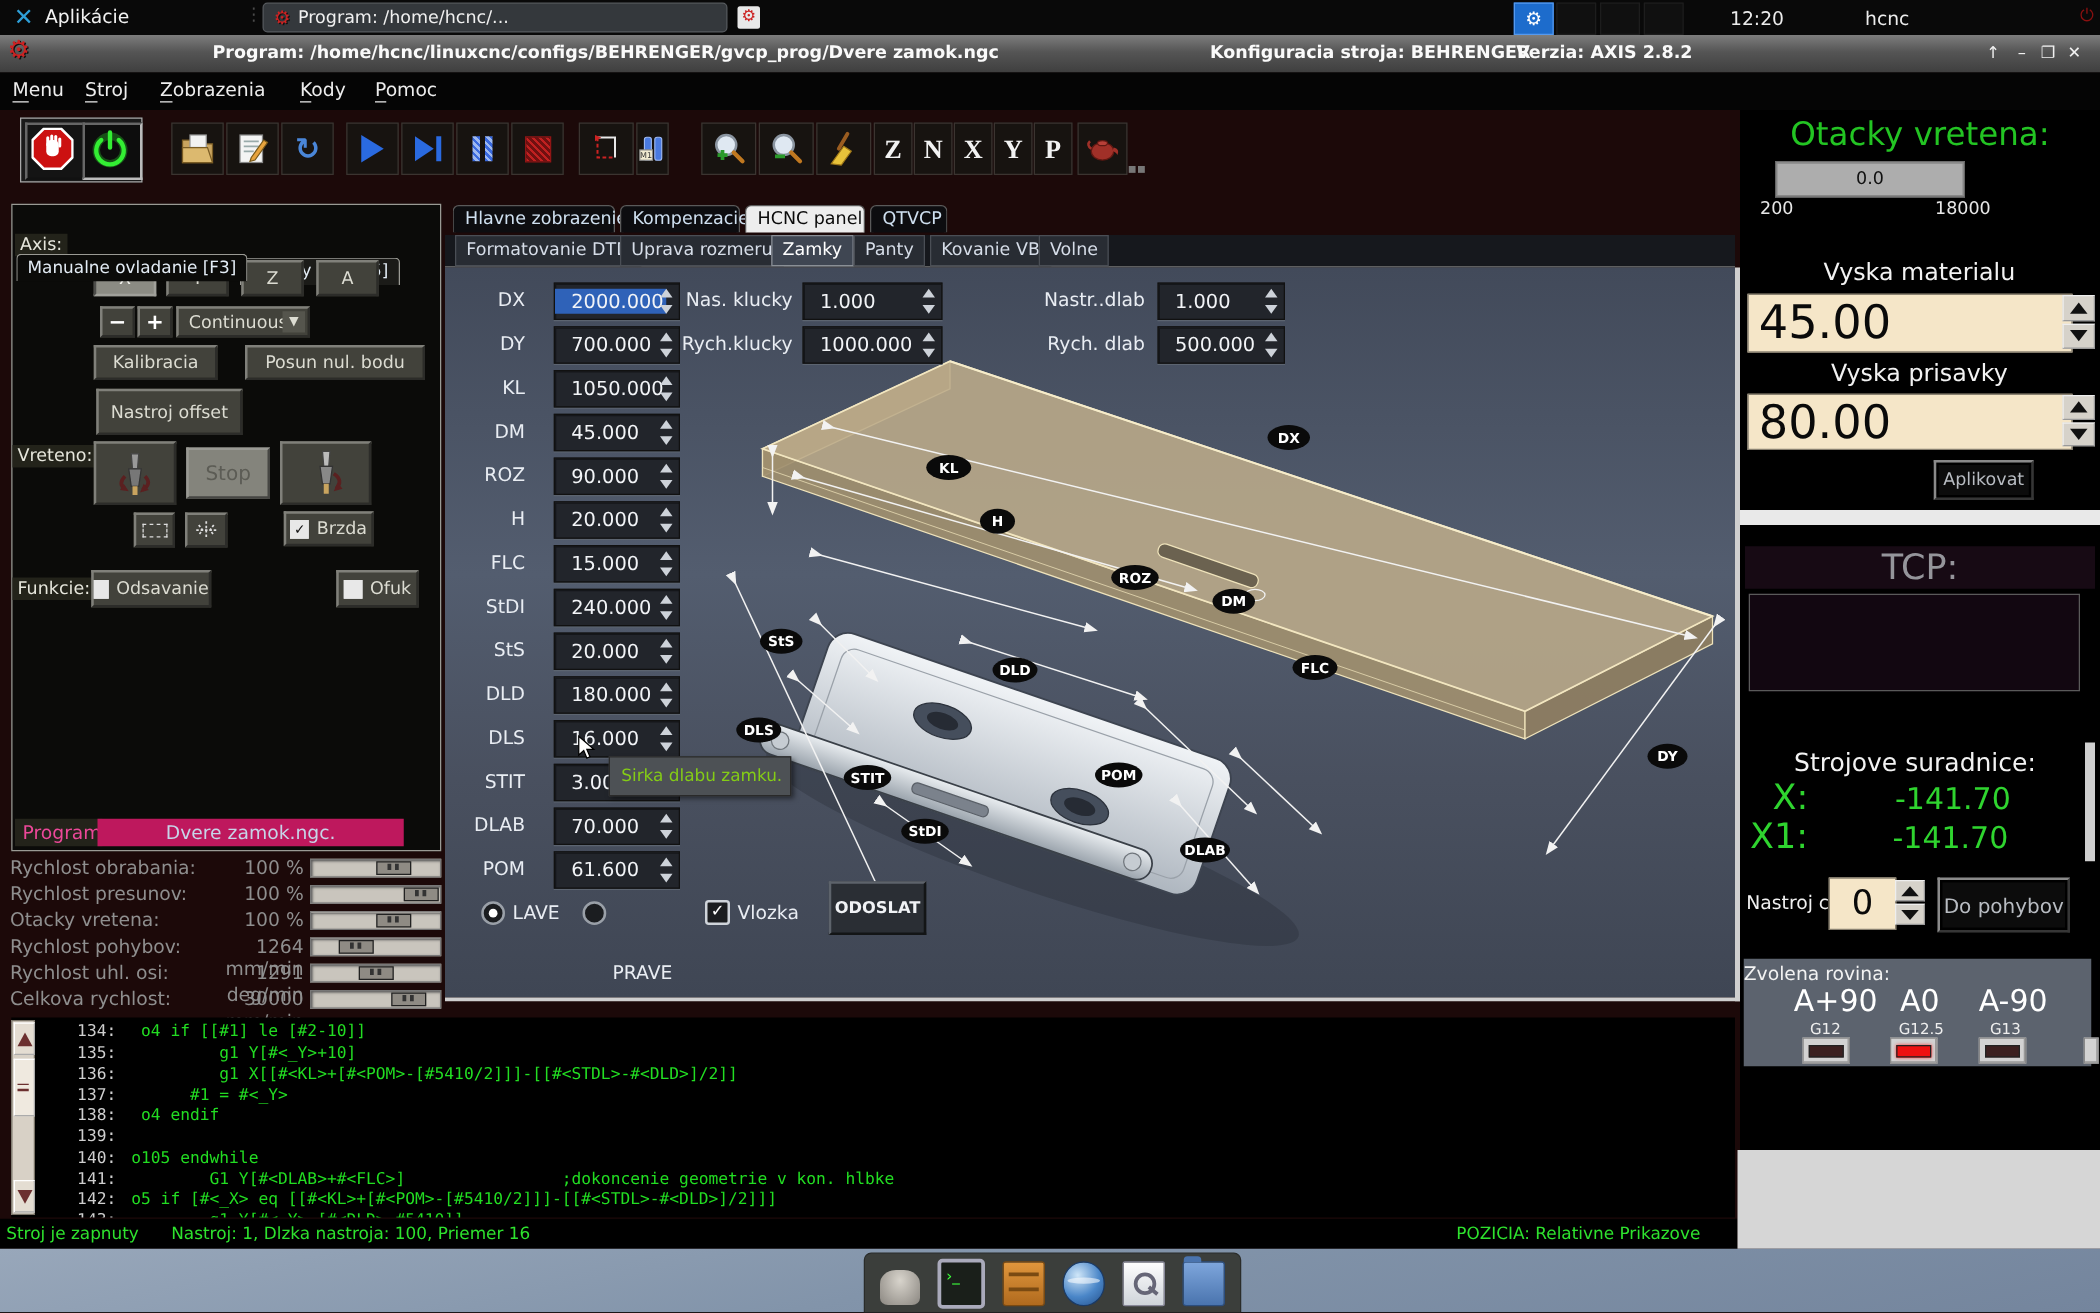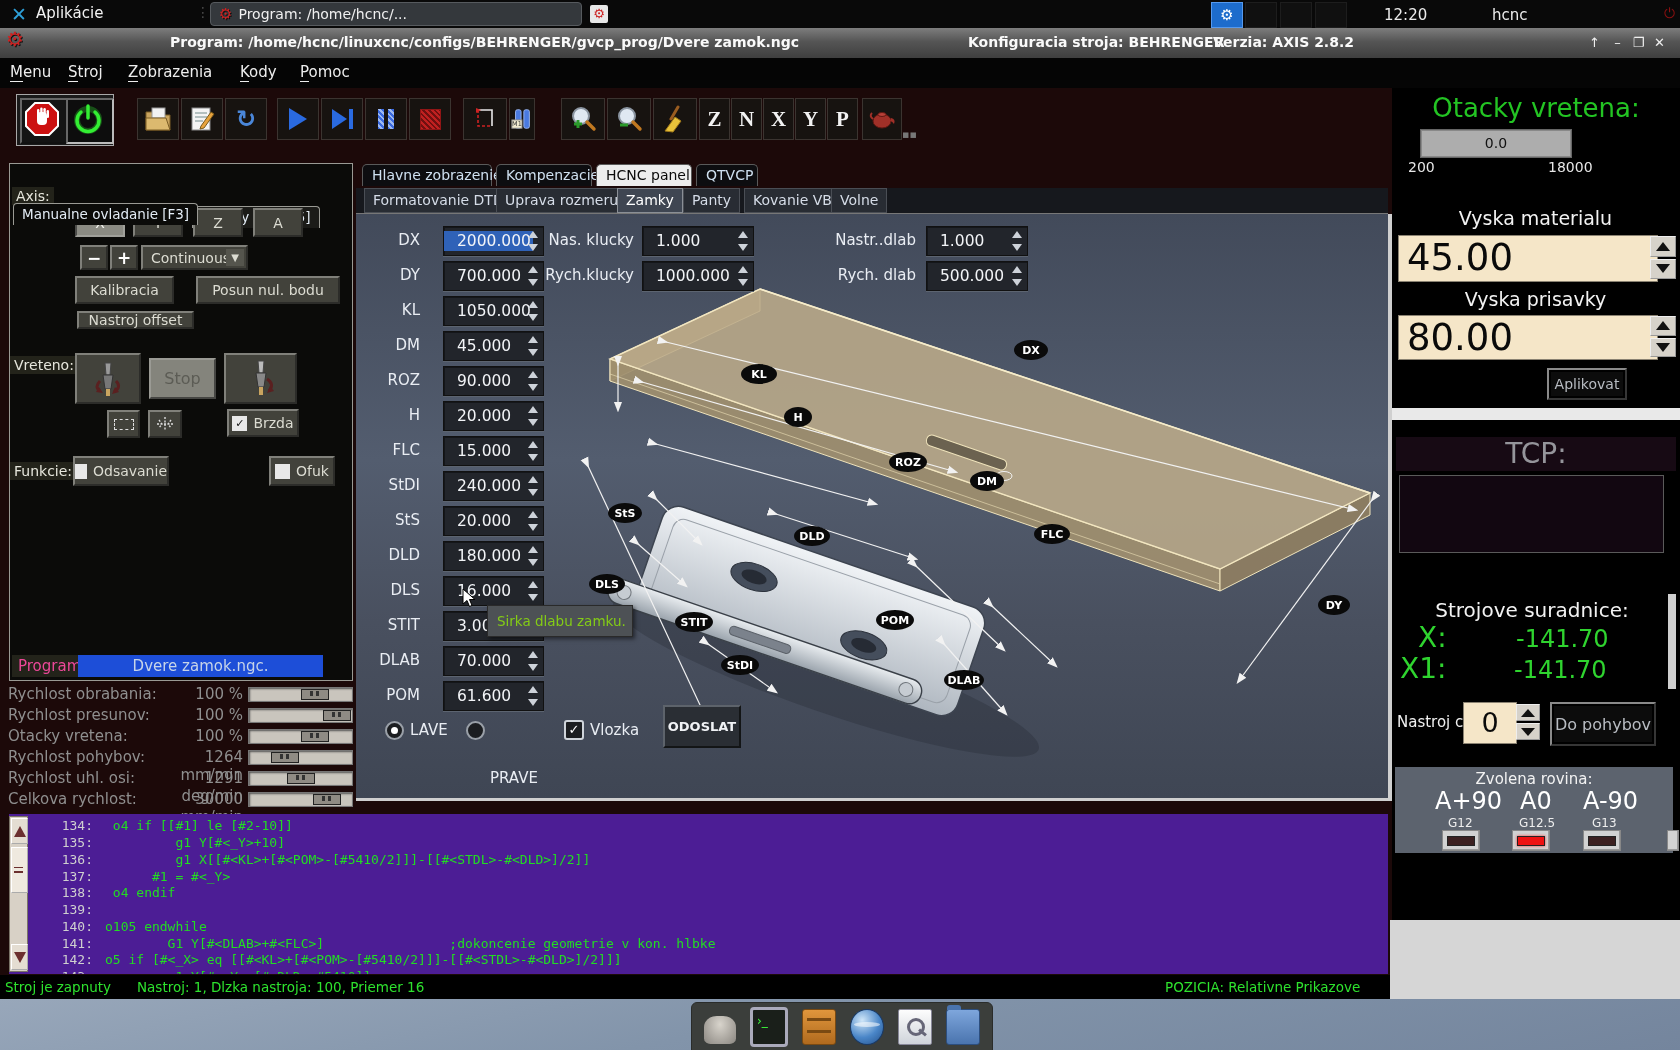--- a/index.html
+++ b/index.html
@@ -38,21 +38,21 @@
   
   .lpanel{left:9px;top:163px;width:344px;height:518px;background:#0b0b09;border:1px solid #9a9a94;box-sizing:border-box;}
   .ltab{top:-1px;height:22px;font-size:13.5px;color:#e3ecf5;padding:2px 8px;box-sizing:border-box;border:1px solid #9a9a94;border-bottom:none;border-radius:4px 4px 0 0;margin-top:40px;}
   .lab{background:#23231a;color:#e6e6dc;font-size:14px;padding:1px 4px;}
   .pbtn{background:#42423b;border:2px outset #80807a;color:#dcdcd2;font-size:14px;text-align:center;box-sizing:border-box;display:flex;align-items:center;justify-content:center;gap:6px;}
   .pbtn.pressed{background:#8b8b83;border:2px inset #a0a09a;color:#f4f4ee;}
   .pbtn.disab{background:#84847c;border:2px outset #9a9a94;color:#5c5c55;}
   .ckbox{display:inline-block;width:13px;height:13px;background:#0f0f0f;border:1px solid #e8e8e8;font-size:11px;line-height:13px;color:#fff;text-align:center;}
   .ckbox.white{background:#e8e8e8;color:#111;}
   .proglab{background:#23231a;color:#ec4899;font-size:15px;padding:2px 6px;}
-  .progval{background:#1d4ed8;color:#c7d4e8;font-size:15px;text-align:center;padding:2px 0;}
+  .progval{background:#be185d;color:#c7d4e8;font-size:15px;text-align:center;padding:2px 0;}
   
   .sllab{color:#8f8f8f;font-size:15px;}
   .slval{color:#8f8f8f;font-size:15px;text-align:right;}
   .trough{height:13px;background:#c9c5bd;border:1px solid #777;box-shadow:inset 1px 1px 2px #555;}
   .handle{position:absolute;top:1px;width:26px;height:9px;background:#8f8b84;border:1px solid #222;}
   .handle:after{content:"";position:absolute;left:8px;top:1px;width:3px;height:5px;border-left:3px solid #333;border-right:3px solid #333;}
   
   .ntab{top:164px;height:22px;font-size:14px;color:#cfe0f0;background:#0d0d10;border:1px solid #5a5a5a;border-bottom:none;border-radius:5px 5px 0 0;padding:2px 9px;box-sizing:border-box;white-space:nowrap;}
   .ntab.active{background:#ededed;color:#0a0a0a;}
   .subbar{left:356px;top:188px;width:1032px;height:26px;background:#16181d;border-bottom:1px solid #777;box-sizing:border-box;}
@@ -83,21 +83,21 @@
   .spin2{position:absolute;width:26px;display:flex;flex-direction:column;gap:2px;}
   .spin2 .b{height:20px;background:#d6d2ca;border:1px outset #eee;display:flex;align-items:center;justify-content:center;}
   .spin2 .b i{width:0;height:0;border-left:7px solid transparent;border-right:7px solid transparent;}
   .spin2 .b i.u{border-bottom:9px solid #111;}
   .spin2 .b i.d{border-top:9px solid #111;}
   .dbtn{background:#0c0c0c;border:2px outset #8a8a8a;box-shadow:inset 0 0 0 2px #000;color:#b8bcc2;display:flex;align-items:center;justify-content:center;}
   .ledframe{position:absolute;width:36px;height:19px;background:#d2d2d2;border:1px solid #888;box-shadow:inset -1px -1px 0 #999;display:flex;align-items:center;justify-content:center;}
   .led{width:26px;height:8px;background:#3c2020;border:1px solid #222;}
   .led.lit{background:#ee1111;box-shadow:0 0 3px #f33;}
   
-  .gcode{left:9px;top:814px;width:1379px;height:160px;background:#4c1d95;overflow:hidden;}
+  .gcode{left:9px;top:814px;width:1379px;height:160px;background:#000000;overflow:hidden;}
   .gl{position:absolute;left:0;height:17px;white-space:pre;font-family:"DejaVu Sans Mono",monospace;font-size:13px;line-height:17px;}
   .gnum{position:absolute;left:28px;width:56px;text-align:right;color:#cfcfcf;}
   .gtxt{position:absolute;left:96px;color:#22dd22;}
   .gsb{left:9px;top:816px;width:19px;height:156px;background:#d8d1c6;border:1px solid #7a7468;box-sizing:border-box;}
   .gsbarr{position:absolute;left:1px;width:15px;height:24px;background:#e4ddd2;border:1px outset #fff;display:flex;align-items:center;justify-content:center;}
   .gsbarr i{width:0;height:0;border-left:6px solid transparent;border-right:6px solid transparent;}
   .gsbarr i.u{border-bottom:11px solid #6b2f2f;}
   .gsbarr i.d{border-top:11px solid #6b2f2f;}
   .gsbthumb{position:absolute;left:1px;top:30px;width:15px;height:44px;background:#efe9df;border:1px outset #fff;}
   .gsbthumb:after{content:"";position:absolute;left:2px;top:19px;width:9px;height:1px;border-top:1px solid #6b2f2f;border-bottom:2px solid #6b2f2f;height:3px;}
@@ -273,21 +273,21 @@
 
   <div class="abs pbtn" style="left:80px;top:245px;width:28px;height:25px;font-weight:bold;font-size:17px;color:#fff;">−</div>
   <div class="abs pbtn" style="left:110px;top:245px;width:28px;height:25px;font-weight:bold;font-size:17px;color:#fff;">+</div>
   <div class="abs pbtn" style="left:141px;top:245px;width:107px;height:25px;justify-content:flex-start;padding-left:8px;">
     <span>Continuous</span>
     <span style="position:absolute;right:2px;top:2px;bottom:2px;width:18px;background:#55554d;display:flex;align-items:center;justify-content:center;font-size:10px;">▼</span>
   </div>
 
   <div class="abs pbtn" style="left:75px;top:276px;width:99px;height:28px;">Kalibracia</div>
   <div class="abs pbtn" style="left:196px;top:276px;width:144px;height:28px;">Posun nul. bodu</div>
-  <div class="abs pbtn" style="left:77px;top:311px;width:117px;height:18px;">Nastroj offset</div>
+  <div class="abs pbtn" style="left:77px;top:311px;width:117px;height:37px;">Nastroj offset</div>
 
   <div class="abs lab" style="left:10px;top:356px;">Vreteno:</div>
   <div class="abs pbtn" style="left:75px;top:353px;width:66px;height:51px;">
     <svg width="44" height="40" viewBox="0 0 44 40">
       <polygon points="19,4 25,4 24,16 20,16" fill="#999" stroke="#444"></polygon>
       <polygon points="17,16 27,16 25,30 19,30" fill="#777" stroke="#333"></polygon>
       <rect x="20" y="30" width="4" height="7" fill="#c9a45f"></rect>
       <path d="M30 22 Q36 28 28 33" fill="none" stroke="#5a2020" stroke-width="3"></path>
       <polygon points="26,35 33,33 29,28" fill="#5a2020"></polygon>
       <path d="M14 22 Q8 28 14 32" fill="none" stroke="#5a2020" stroke-width="3"></path>
@@ -682,21 +682,21 @@
       <span class="b" style="height:16px;">
         <i class="u" style="border-bottom-width:8px;"></i>
       </span>
       <span class="b" style="height:16px;">
         <i class="d" style="border-top-width:8px;"></i>
       </span>
     </div>
   <div class="abs dbtn" style="left:1550px;top:702px;width:102px;height:40px;font-size:16px;">Do pohybov</div>
 
   <div class="abs" style="left:1395px;top:767px;width:278px;height:86px;background:#5c636e;">
-    <div class="abs" style="left:0;top:3px;width:278px;text-align:center;font-size:15px;color:#f2f2f2;">Zvolena rovina:</div>
+    <div class="abs" style="left:0;top:3px;width:278px;font-size:15px;color:#f2f2f2;">Zvolena rovina:</div>
     <div class="abs" style="left:40px;top:20px;font-size:24px;color:#fff;">A+90</div>
     <div class="abs" style="left:125px;top:20px;font-size:24px;color:#fff;">A0</div>
     <div class="abs" style="left:188px;top:20px;font-size:24px;color:#fff;">A-90</div>
     <div class="abs" style="left:53px;top:49px;font-size:12px;color:#eee;">G12</div>
     <div class="abs" style="left:124px;top:49px;font-size:12px;color:#eee;">G12.5</div>
     <div class="abs" style="left:197px;top:49px;font-size:12px;color:#eee;">G13</div>
     <div class="ledframe" style="left:47px;top:63px;">
         <span class="led"></span>
       </div>
     <div class="ledframe" style="left:117px;top:63px;">

